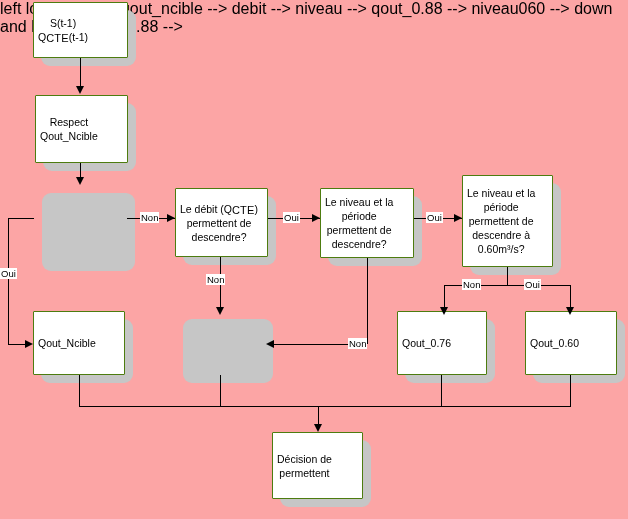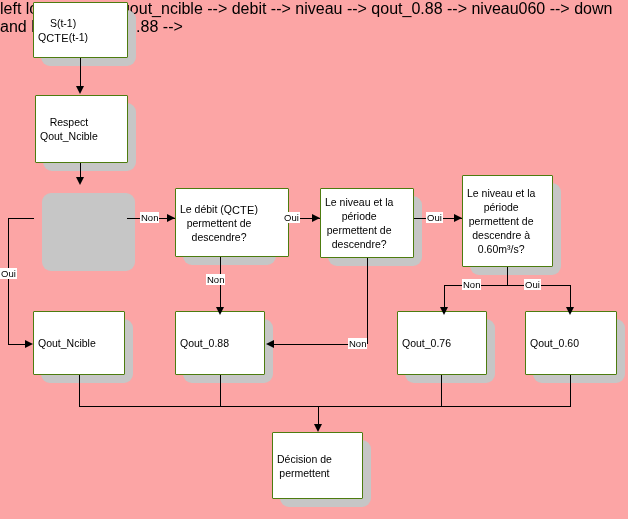--- a/index.html
+++ b/index.html
@@ -172,21 +172,21 @@
   <div class="node" style="left:33px; top:2px; width:95px; height:56px;">
     <span class="txt"><span>S(t-1)</span><br><span>Q</span><span class="sub">CTE</span><span>(t-1)</span></span>
   </div>
 
   <div class="node" style="left:35px; top:95px; width:93px; height:68px;">
     <span class="txt">Respect
 Qout_Ncible</span>
   </div>
 
 
-  <div class="node" style="left:175px; top:188px; width:114px; height:69px;">
+  <div class="node" style="left:175px; top:188px; width:93px; height:69px;">
     <span class="txt"><span>Le débit (Q</span><span class="sub">CTE</span><span>)</span><br><span>permettent de</span><br><span>descendre?</span></span>
   </div>
 
   <div class="node" style="left:320px; top:188px; width:94px; height:70px;">
     <span class="txt">Le niveau et la
 période
 permettent de
 descendre?</span>
   </div>
 
@@ -195,23 +195,20 @@
 période
 permettent de
 descendre à
 0.60m³/s?</span>
   </div>
 
   <div class="node" style="left:33px; top:311px; width:92px; height:64px;">
     <span class="txt">Qout_Ncible</span>
   </div>
 
-  <div class="node" style="left:175px; top:311px; width:90px; height:64px;">
-    <span class="txt">Qout_0.88</span>
-  </div>
 
   <div class="node" style="left:397px; top:311px; width:90px; height:64px;">
     <span class="txt">Qout_0.76</span>
   </div>
 
   <div class="node" style="left:525px; top:311px; width:92px; height:64px;">
     <span class="txt">Qout_0.60</span>
   </div>
 
   <div class="node" style="left:272px; top:432px; width:91px; height:67px;">

